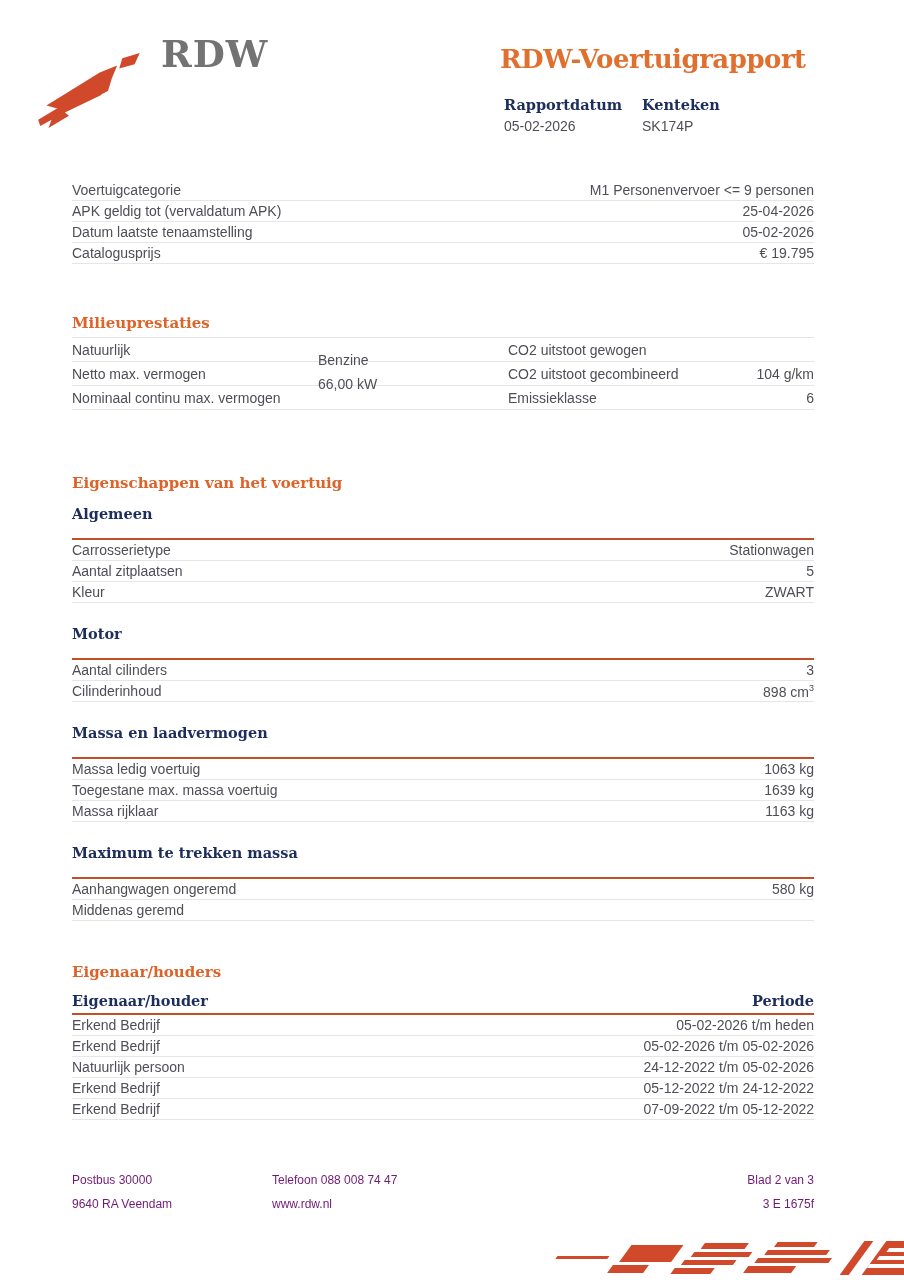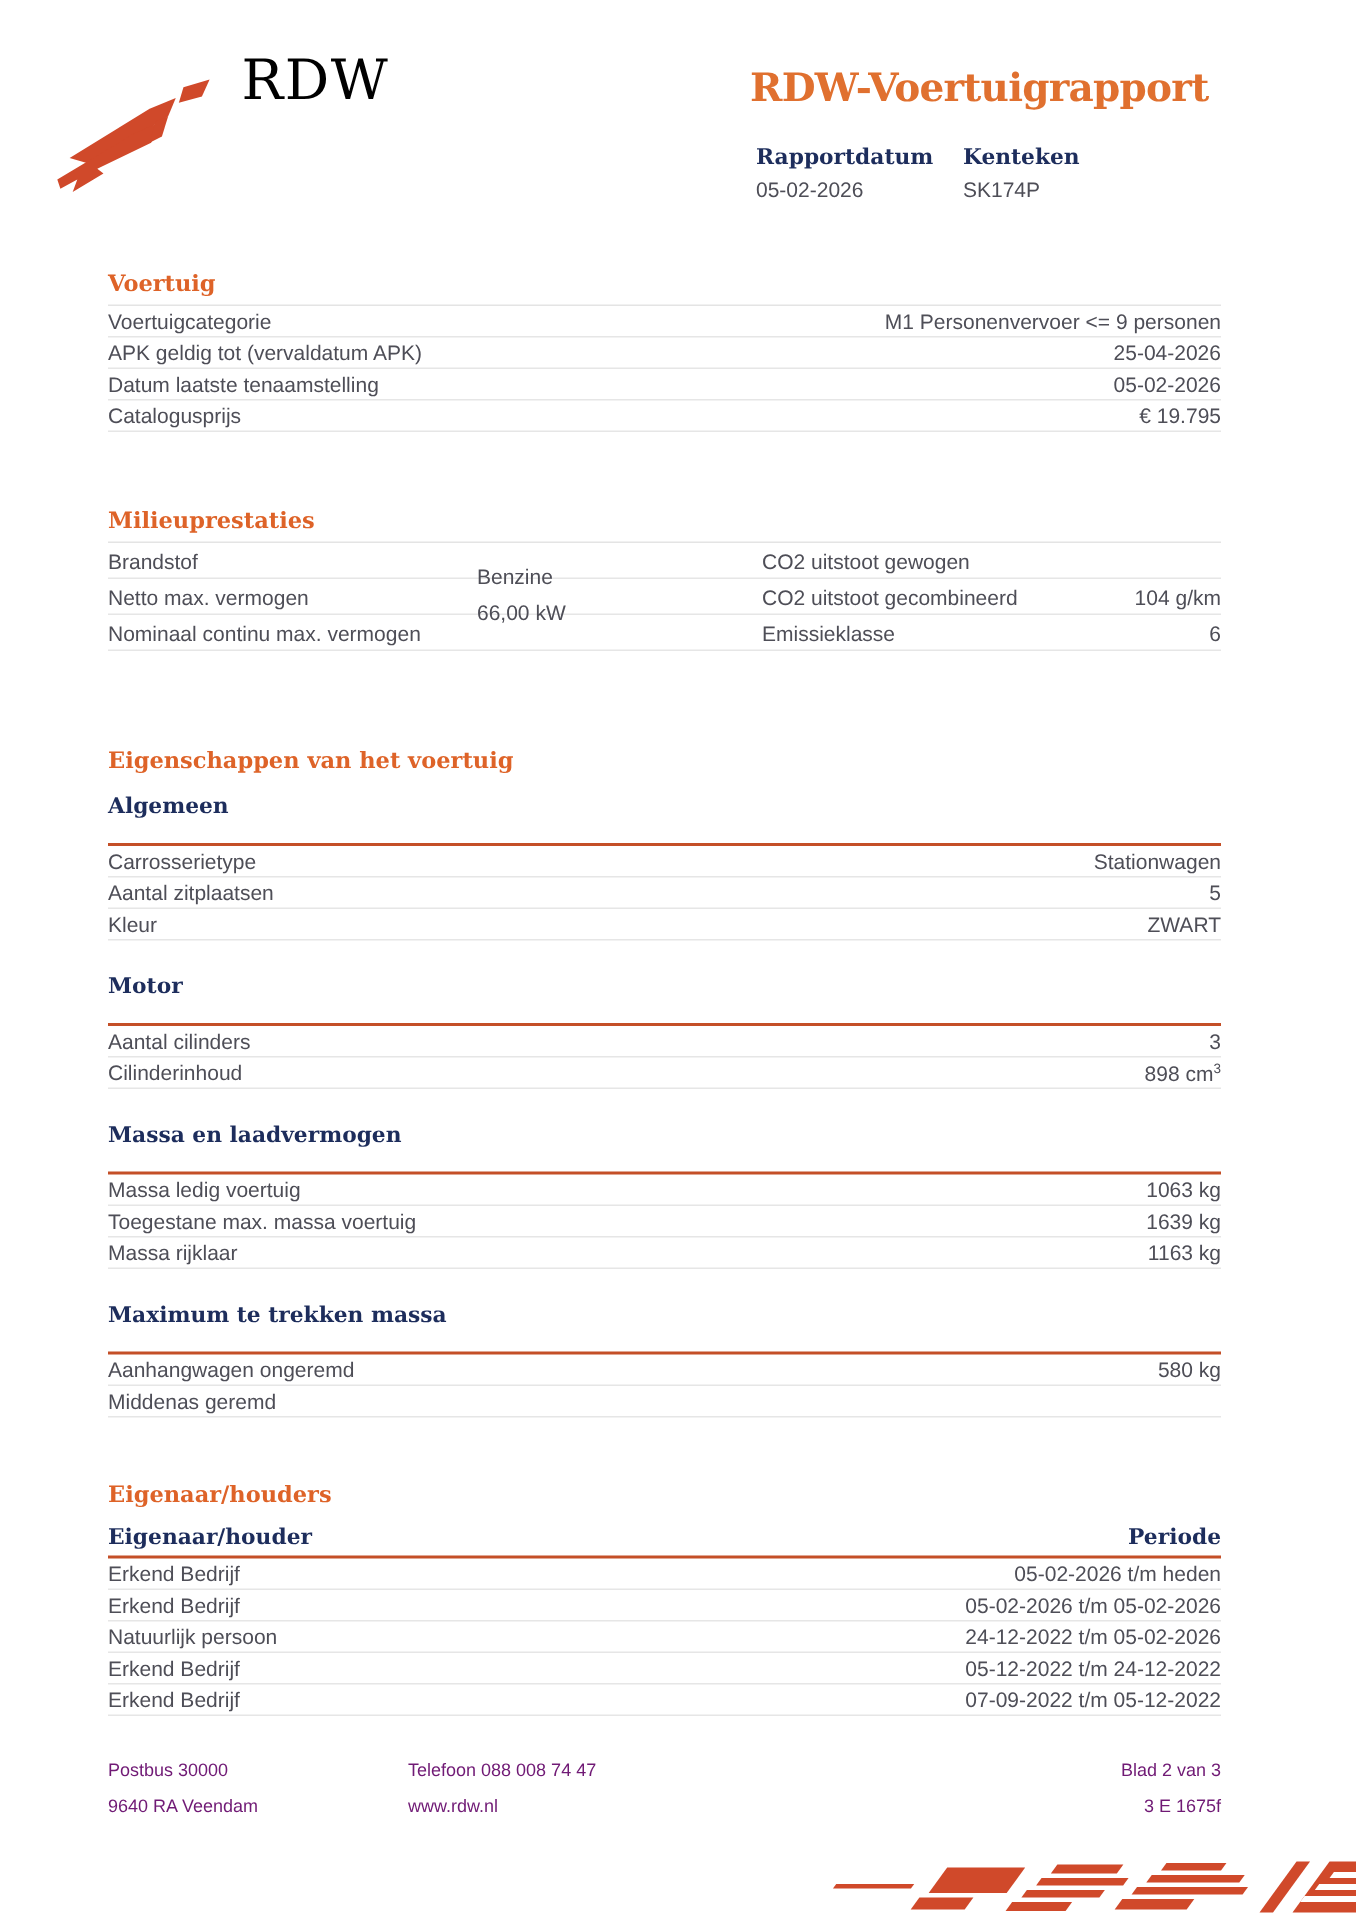--- a/index.html
+++ b/index.html
@@ -5,22 +5,22 @@
   * { margin:0; padding:0; box-sizing:border-box; }
   html,body { background:#ffffff; }
   .page {
     position:relative; width:904px; height:1280px; background:#ffffff;
     font-family:"Liberation Sans", sans-serif; color:#4e4e57; overflow:hidden;
   }
   
   .logo-feather { position:absolute; left:36px; top:50px; width:108px; height:80px; }
   .logo-text {
     position:absolute; left:161px; top:32px;
-    font-family:"DejaVu Serif", serif; font-weight:normal; font-size:37px;
-    color:#000000; letter-spacing:1px;
+    font-family:"DejaVu Serif", serif; font-weight:bold; font-size:37px;
+    color:#737373; letter-spacing:1px;
   }
   .title {
     position:absolute; left:500px; top:44px;
     font-family:"DejaVu Serif", serif; font-weight:bold; font-size:26px;
     color:#e0702f; letter-spacing:-0.5px; white-space:nowrap;
   }
   .meta { position:absolute; left:504px; top:96px; display:flex; }
   .meta-col { width:138px; }
   .meta-label {
     font-family:"DejaVu Serif", serif; font-weight:bold; font-size:14.5px; color:#1d2d5c;
@@ -102,21 +102,20 @@
     </div>
     <div class="meta-col">
       <div class="meta-label">Kenteken</div>
       <div class="meta-value">SK174P</div>
     </div>
   </div>
 
   <div class="content">
 
     <section>
-      <h2 class="sec-title gray-underline">Voertuig</h2>
       <div class="row">
         <span class="lbl">Voertuigcategorie</span>
         <span class="val">M1 Personenvervoer &lt;= 9 personen</span>
       </div>
       <div class="row">
         <span class="lbl">APK geldig tot (vervaldatum APK)</span>
         <span class="val">25-04-2026</span>
       </div>
       <div class="row">
         <span class="lbl">Datum laatste tenaamstelling</span>
@@ -124,21 +123,21 @@
       </div>
       <div class="row">
         <span class="lbl">Catalogusprijs</span>
         <span class="val">€ 19.795</span>
       </div>
     </section>
 
     <section class="sec-milieu">
       <h2 class="sec-title gray-underline">Milieuprestaties</h2>
       <div class="row2">
-        <span class="ll">Brandstof</span>
+        <span class="ll">Natuurlijk</span>
         <span class="lv">Benzine</span>
         <span class="rl">CO2 uitstoot gewogen</span>
         <span class="rv"></span>
       </div>
       <div class="row2">
         <span class="ll">Netto max. vermogen</span>
         <span class="lv">66,00 kW</span>
         <span class="rl">CO2 uitstoot gecombineerd</span>
         <span class="rv">104 g/km</span>
       </div>

